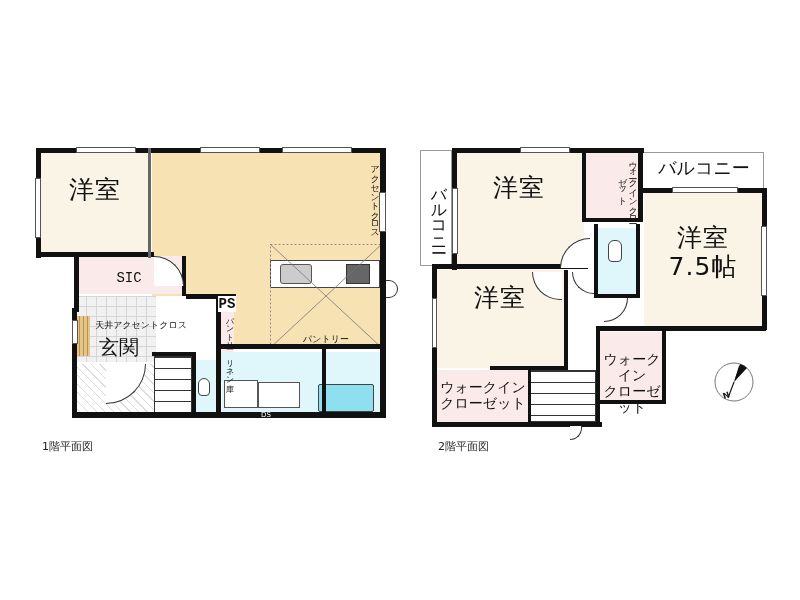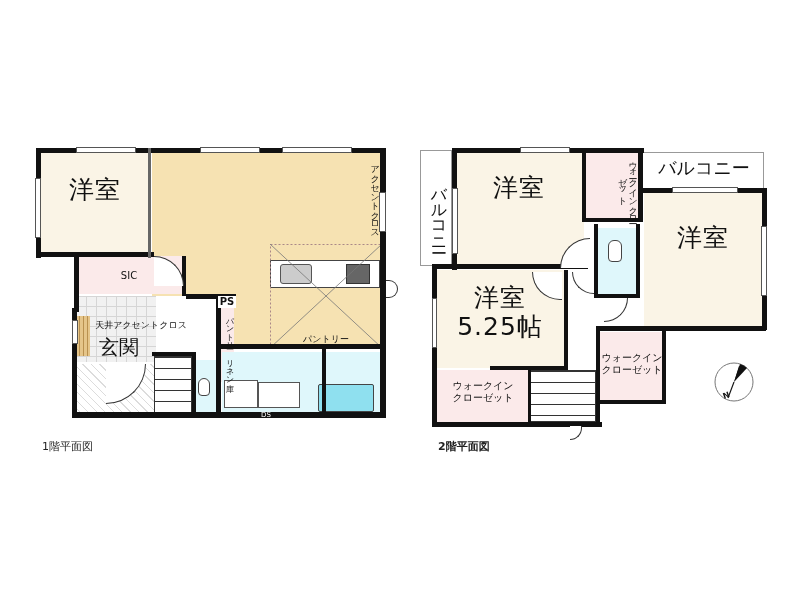--- a/index.html
+++ b/index.html
@@ -2,21 +2,21 @@
 <html><head>
 <meta charset="utf-8">
 <style>
   html,body{margin:0;padding:0;background:#ffffff;}
   body{width:800px;height:600px;position:relative;overflow:hidden;font-family:"DejaVu Sans","Liberation Sans",sans-serif;color:#111;}
   .abs{position:absolute;box-sizing:border-box;}
   .wall{position:absolute;background:#111;}
   .win{position:absolute;background:#fff;border:1px solid #555;box-sizing:border-box;}
   .room-label{position:absolute;text-align:center;line-height:1.15;color:#111;font-family:"DejaVu Sans",sans-serif;}
   .big{font-size:25px;letter-spacing:1px;}
-  .small{font-size:10px;}
+  .small{font-size:14px;font-family:Liberation Mono, monospace;}
   .tiny{font-size:9px;}
   .vert{writing-mode:vertical-rl;text-orientation:upright;letter-spacing:-1px;}
   .caption{position:absolute;font-size:11px;color:#222;}
   .tile{background-color:#f1f1f1;background-image:linear-gradient(#d5d5d5 1px,transparent 1px),linear-gradient(90deg,#d5d5d5 1px,transparent 1px);background-size:10px 10px;}
   .hatch{background:repeating-linear-gradient(45deg,#fff 0 5px,#dcdcdc 5px 6px);}
   .stairs{background-color:#fff;background-image:linear-gradient(#333 1px,transparent 1px);background-size:100% 11px;border:1px solid #333;}
   .door-arc{position:absolute;border:1px solid #333;box-sizing:border-box;background:#fff;}
 </style>
 </head>
 <body>
@@ -144,36 +144,36 @@
   <div class="abs" style="left:188px;top:92px;width:14px;height:22px;border:1px solid #444;border-radius:6px 6px 4px 4px;background:#fff;"></div>
 
   <div class="room-label vert" style="left:6px;top:12px;width:22px;height:100px;font-size:16px;">バルコニー</div>
   <div class="room-label" style="left:224px;top:10px;width:120px;font-size:18px;">バルコニー</div>
   <div class="room-label big" style="left:34px;top:26px;width:130px;">
     <div>洋室</div>
   </div>
   <div class="room-label vert" style="left:168px;top:6px;width:50px;height:64px;font-size:9px;">ウォークインクローゼット</div>
   <div class="room-label big" style="left:224px;top:76px;width:118px;">
     <div>洋室</div>
+    <div>7.5帖</div>
   </div>
   <div class="room-label big" style="left:16px;top:136px;width:128px;">
     <div>洋室</div>
-    <div>5.25帖</div>
   </div>
   <div class="room-label small" style="left:16px;top:232px;width:94px;">
     <div>ウォークイン</div>
     <div>クローゼット</div>
   </div>
   <div class="room-label small" style="left:180px;top:204px;width:64px;">
     <div>ウォークイン</div>
     <div>クローゼット</div>
   </div>
 </div>
 
-<div class="caption" style="left:438px;top:439px;font-weight:bold;">2階平面図</div>
+<div class="caption" style="left:438px;top:439px;">2階平面図</div>
 
 <svg class="abs" style="left:712px;top:360px;" width="44" height="44" viewBox="0 0 44 44">
   <circle cx="22" cy="22" r="19" fill="#fff" stroke="#777" stroke-width="1"></circle>
   <path d="M22 22 L35 8 A19 19 0 0 0 28 4 Z" fill="#111"></path>
   <line x1="22" y1="22" x2="16" y2="38" stroke="#111" stroke-width="1.2"></line>
   <polygon points="22,22 27,6 31,8" fill="#111"></polygon>
 </svg>
 <div class="abs" style="left:723px;top:391px;font-size:8px;font-weight:bold;transform:rotate(-20deg);">N</div>
 
 </body></html>

